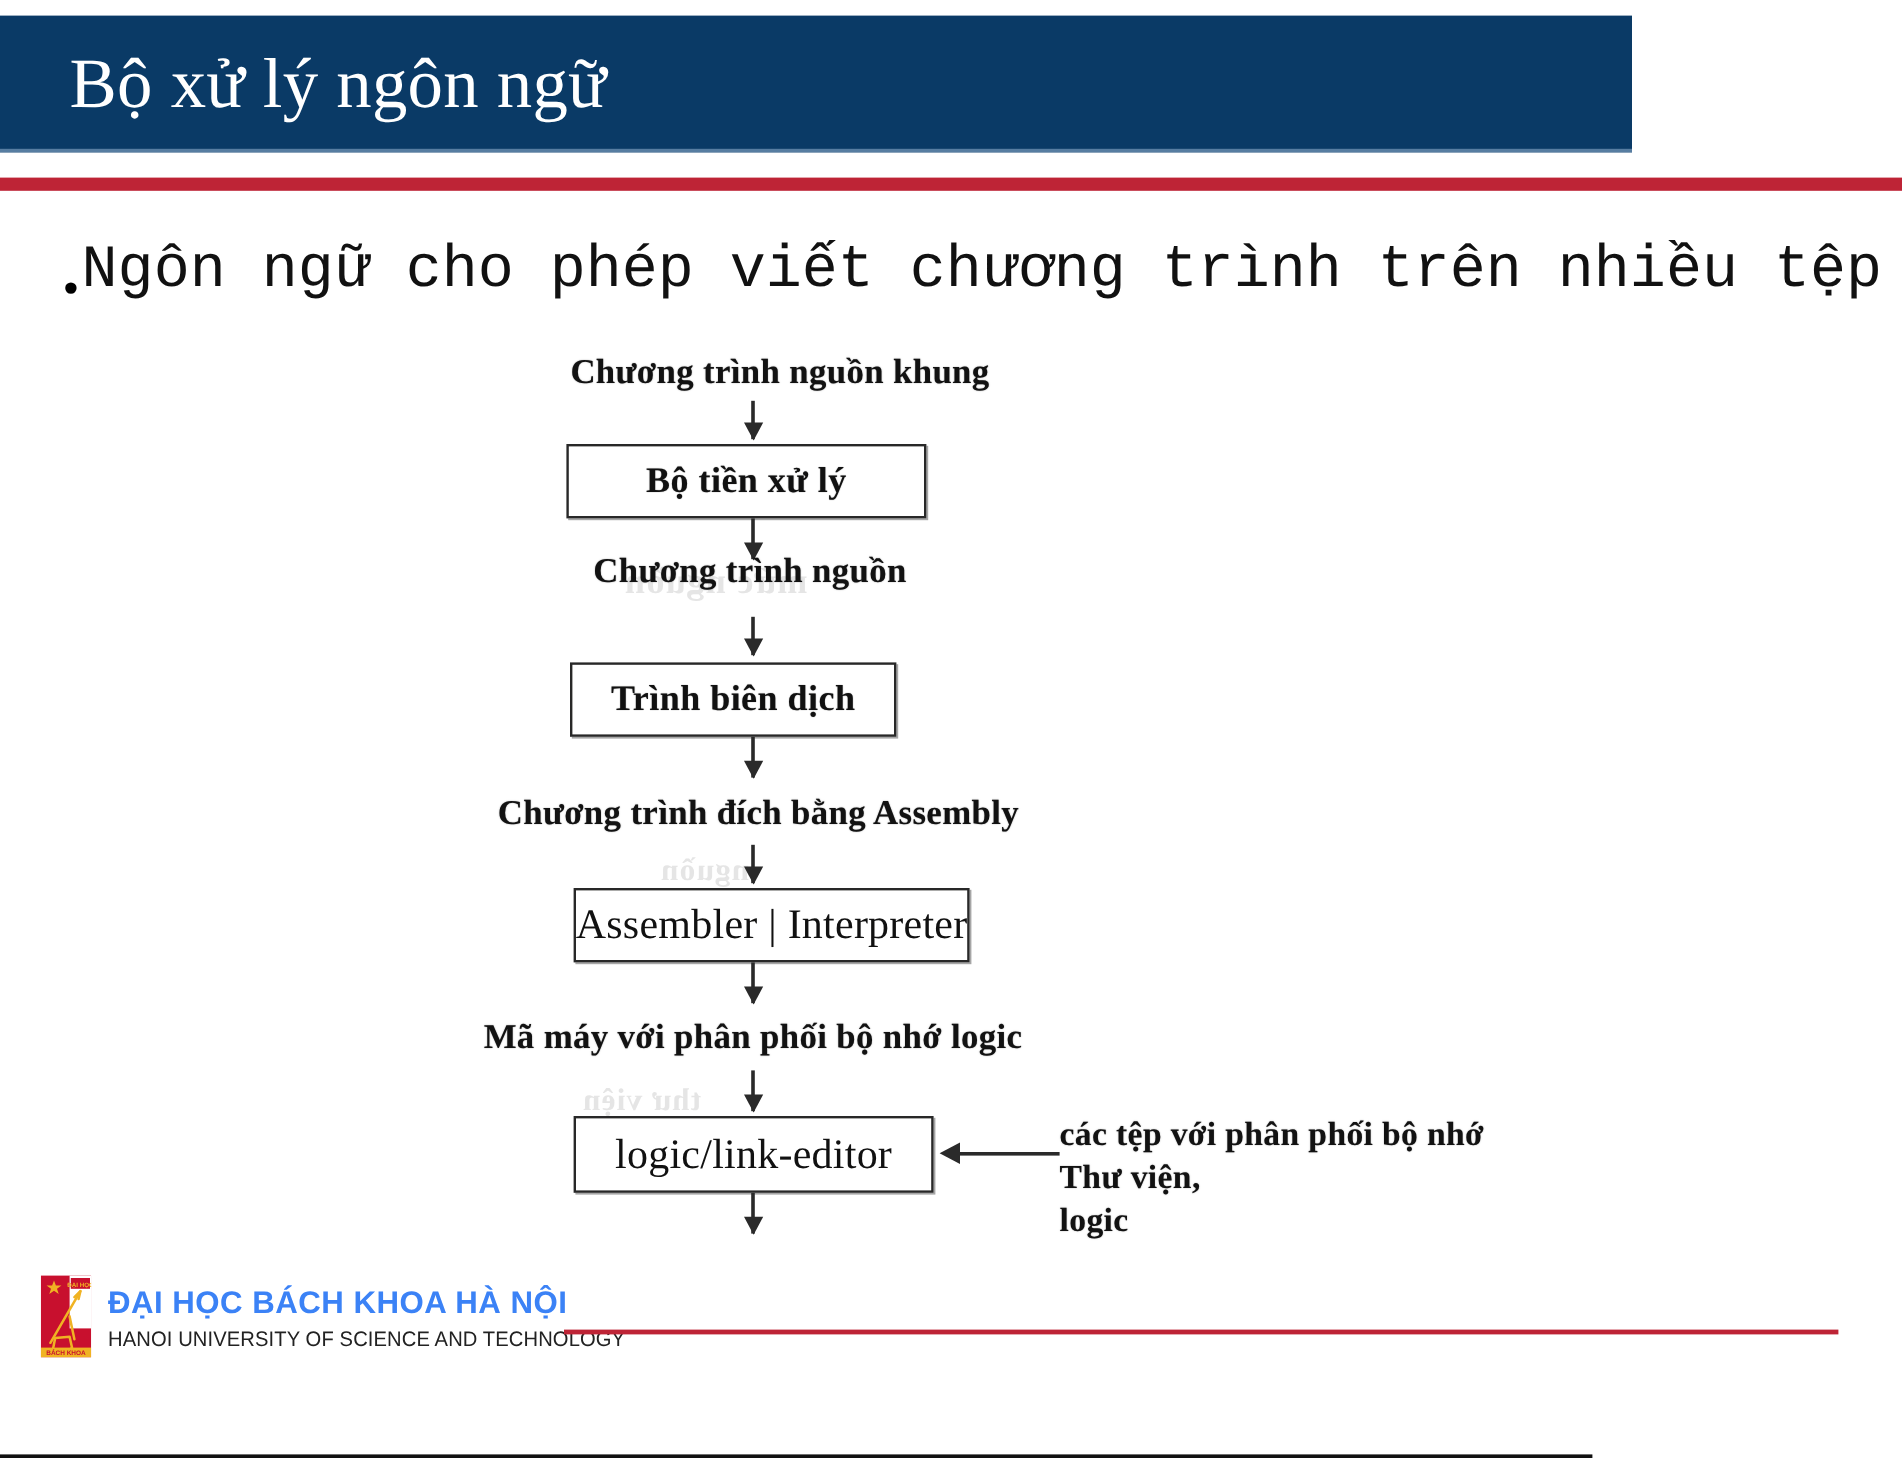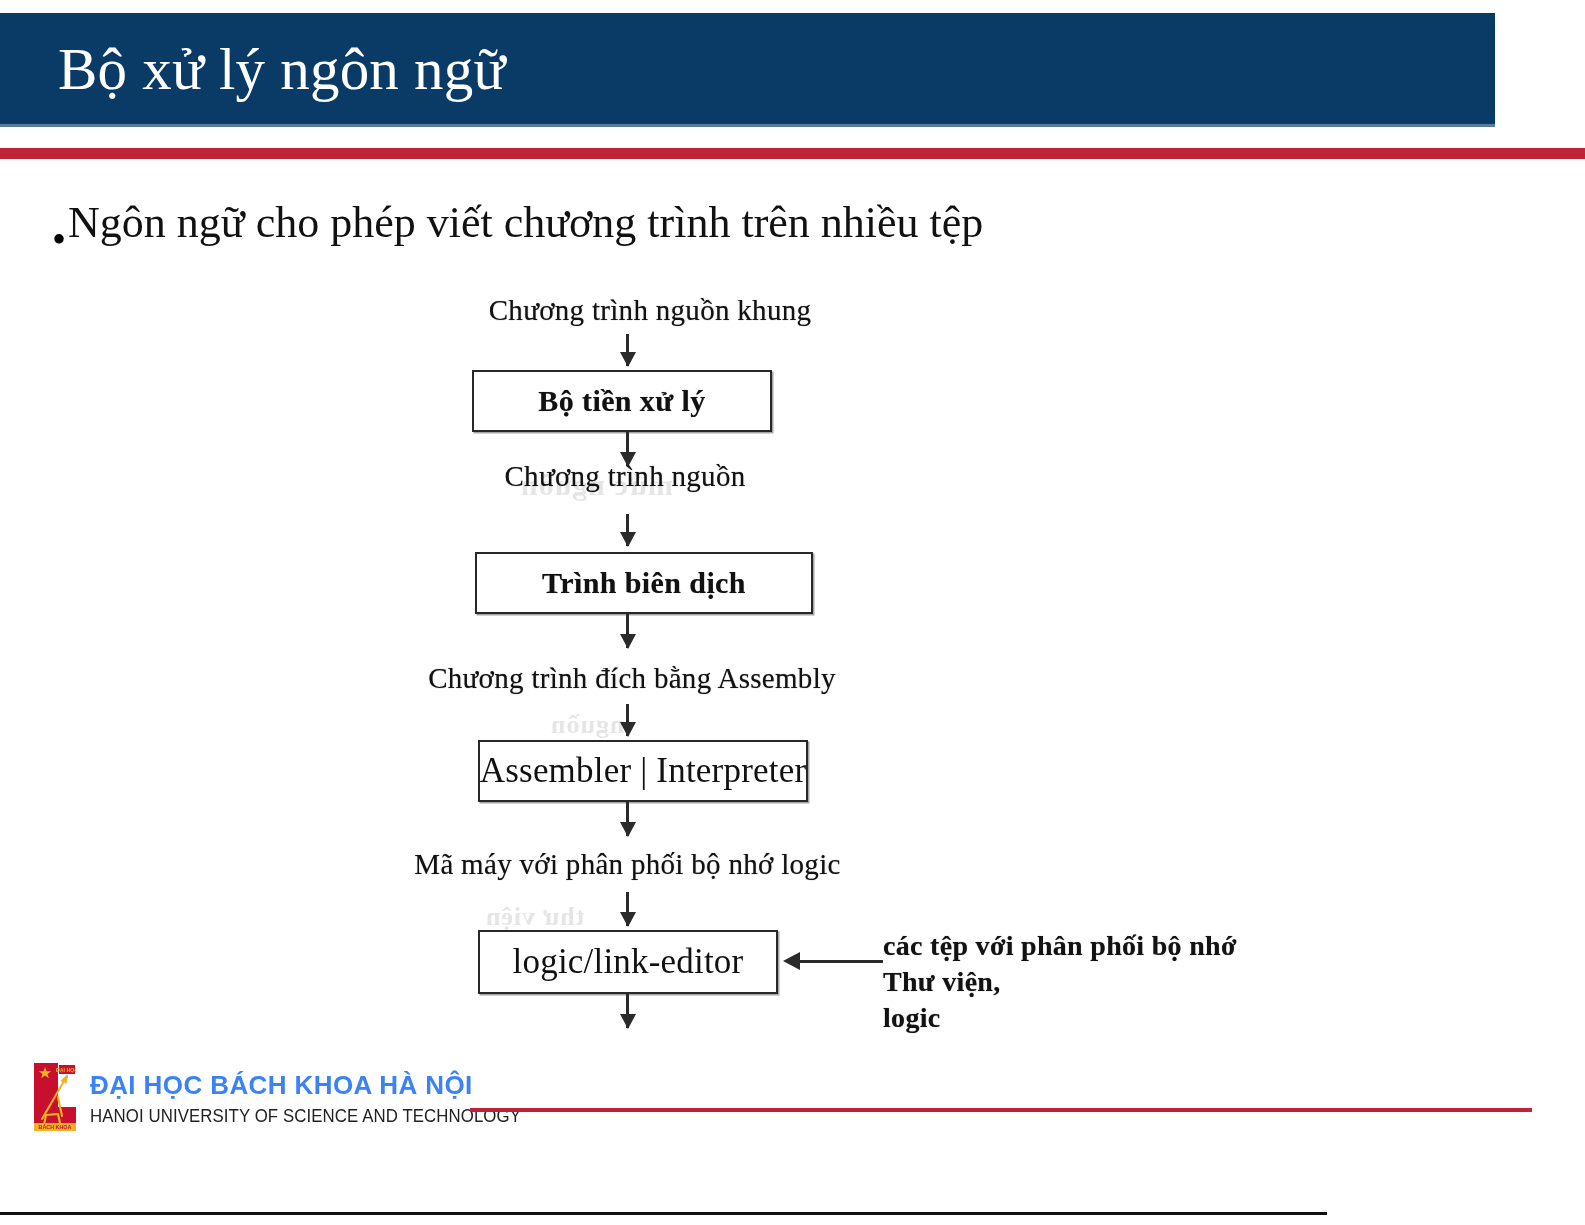--- a/index.html
+++ b/index.html
@@ -14,21 +14,21 @@
     overflow: hidden;
     font-family: "Liberation Serif", serif;
     -webkit-font-smoothing: antialiased;
   }
 
   
   #title-bar {
     position: absolute;
     left: 0;
     top: 13px;
-    width: 1495px;
+    width: 1360px;
     height: 114px;
     background: #0a3a66;
   }
   #title-bar-sheen {
     position: absolute;
     left: 0;
     bottom: 0;
     width: 100%;
     height: 3px;
     background: #6a8fb0;
@@ -65,25 +65,25 @@
     align-items: flex-start;
   }
   #bullet-marker {
     font-size: 40px;
     line-height: 1;
     color: #000;
     margin-top: 22px;
     margin-right: 2px;
   }
   #bullet-text {
-    font-size: 44px;
+    font-size: 50px;
     line-height: 1.12;
     color: #111;
     white-space: nowrap;
-    font-family: Liberation Serif, serif;
+    font-family: Liberation Mono, monospace;
   }
 
   
   #figure {
     position: absolute;
     left: 370px;
     top: 280px;
     width: 930px;
     height: 800px;
     filter: contrast(1.04) saturate(.1);
@@ -97,21 +97,21 @@
     transform: scaleX(-1);
     opacity: .5;
     white-space: nowrap;
     letter-spacing: 1px;
     pointer-events: none;
   }
 
   .fig-label {
     position: absolute;
     font-family: "Liberation Serif", serif;
-    font-weight: normal;
+    font-weight: bold;
     color: #161616;
     white-space: nowrap;
     text-align: center;
     font-size: 29px;
     letter-spacing: .3px;
     text-shadow: 0 0 1.1px rgba(40,40,40,.55);
   }
 
   .fig-box {
     position: absolute;
@@ -267,21 +267,21 @@
   <div class="v-arrow" style="left:256px; top:54px; height:32px;"></div>
 
   <div class="fig-box" style="left:102px; top:90px; width:300px; height:62px;">
     <span>Bộ tiền xử lý</span>
   </div>
   <div class="v-arrow" style="left:256px; top:152px; height:34px;"></div>
 
   <div class="fig-label" style="left:10px; top:180px; width:490px;">Chương trình nguồn</div>
   <div class="v-arrow" style="left:256px; top:234px; height:32px;"></div>
 
-  <div class="fig-box" style="left:105px; top:272px; width:338px; height:62px;">
+  <div class="fig-box" style="left:105px; top:272px; width:272px; height:62px;">
     <span>Trình biên dịch</span>
   </div>
   <div class="v-arrow" style="left:256px; top:334px; height:34px;"></div>
 
   <div class="fig-label" style="left:-8px; top:382px; width:540px;">Chương trình đích bằng Assembly</div>
   <div class="v-arrow" style="left:256px; top:424px; height:32px;"></div>
 
   <div class="fig-box plain" style="left:108px; top:460px; width:330px; height:62px;">
     <span>Assembler | Interpreter</span>
   </div>

